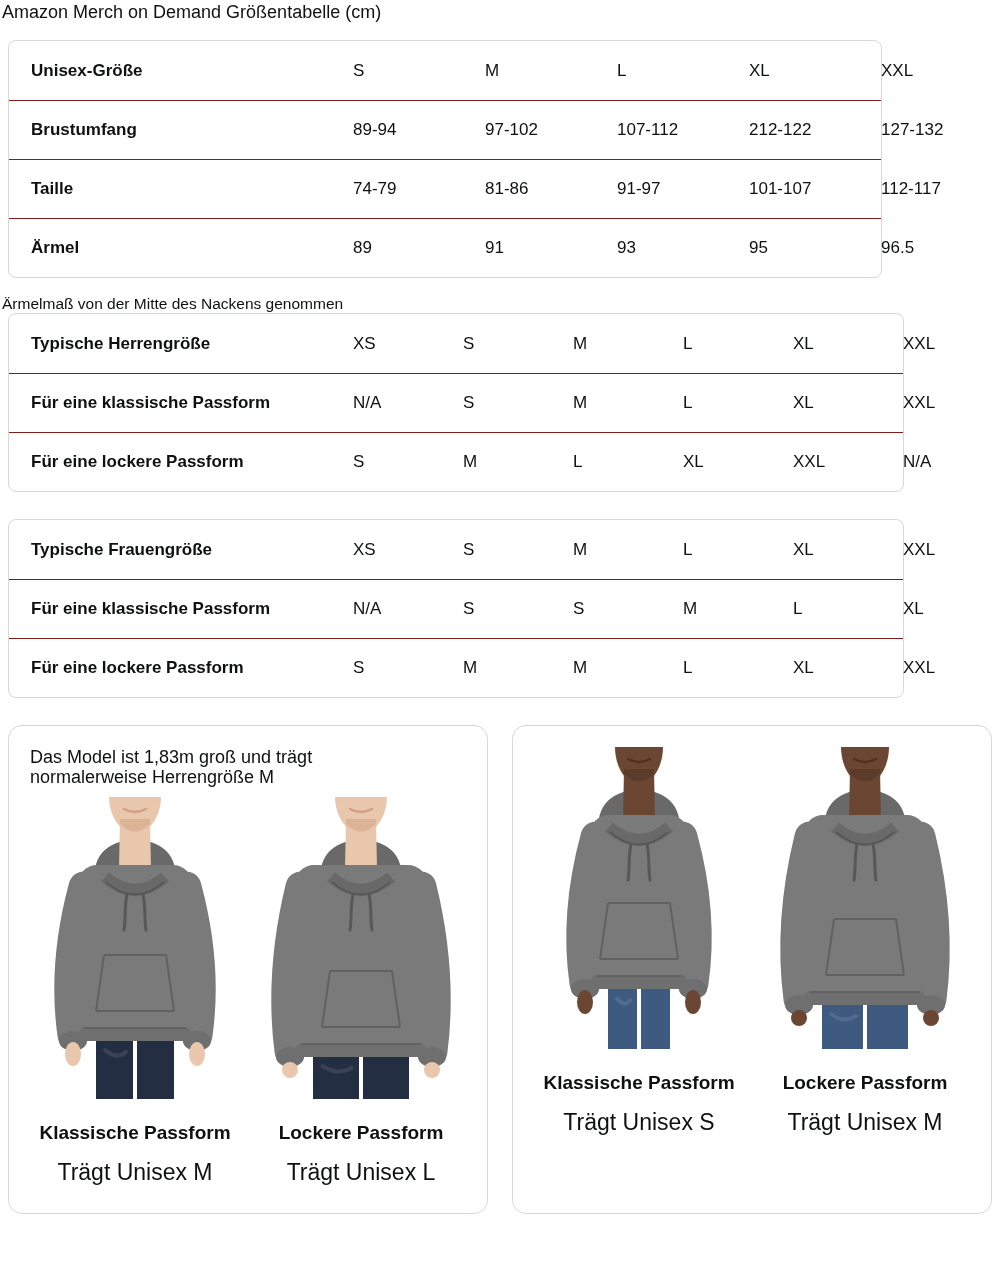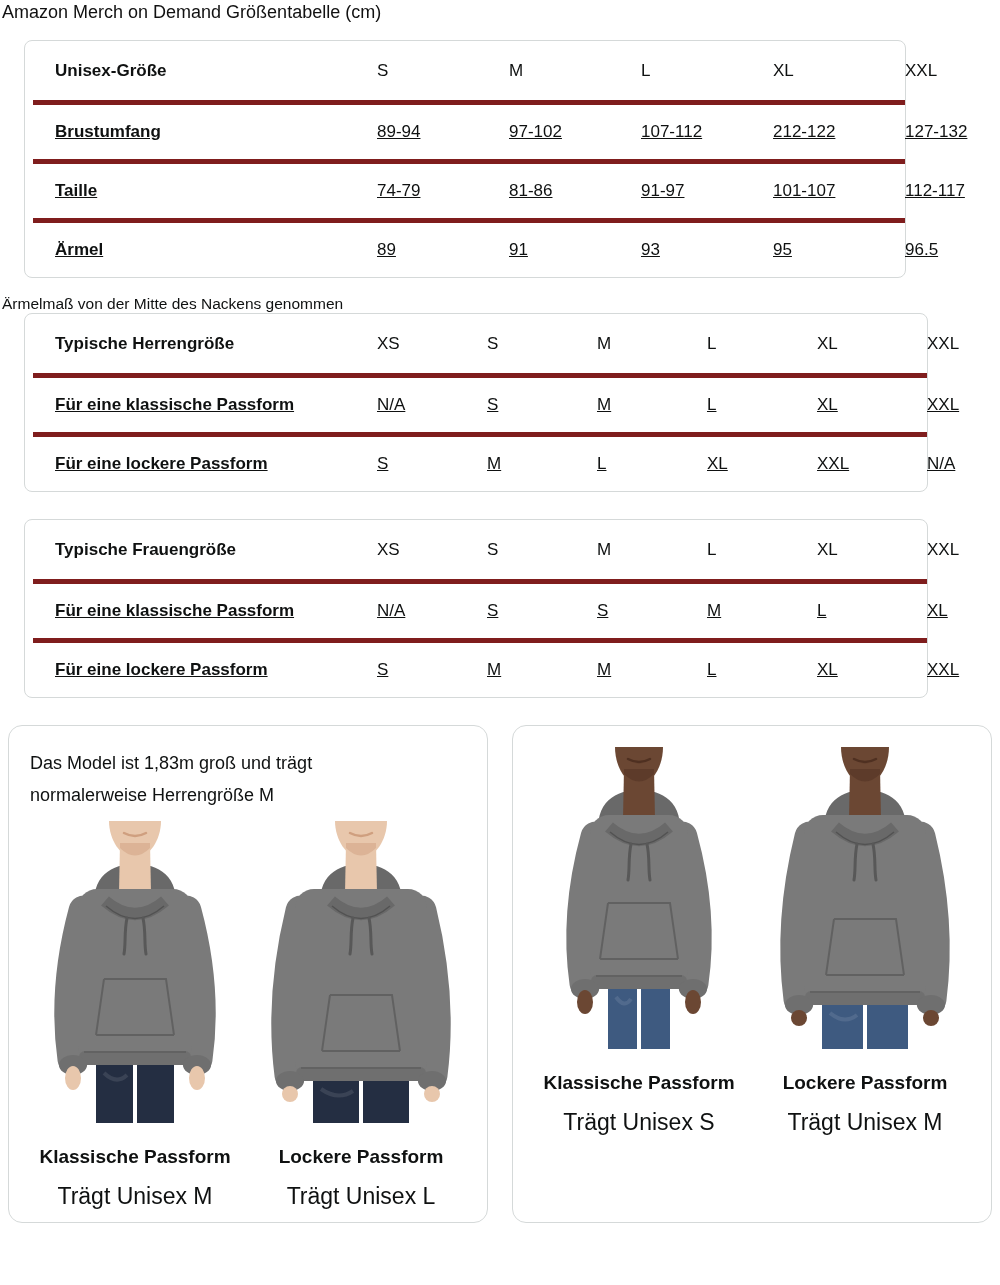--- a/index.html
+++ b/index.html
@@ -16,37 +16,36 @@
 
   .page-title {
     font-size: 18px;
     font-weight: 400;
     margin: 0 0 17px 2px;
     color: #111111;
   }
 
   table.tbl {
     width: 821px;
-    margin-left: 24px;
+    margin-left: 8px;
     border: 1px solid #d5d9d9;
     border-radius: 8px;
     border-collapse: separate;
     border-spacing: 0;
     table-layout: fixed;
-    padding-left: 8px;
   }
   table.tbl th, table.tbl td {
     height: 59px;
     padding: 0;
     font-size: 17px;
     text-align: left;
     vertical-align: middle;
     white-space: nowrap;
   }
-  table.tbl tr + tr th, table.tbl tr + tr td { border-top: 5px solid #7f1d1d; text-decoration: underline; }
+  table.tbl tr + tr th, table.tbl tr + tr td { border-top: 1px solid #7f1d1d; }
   table.tbl th { font-weight: 700; padding-left: 22px; }
   col.c-label { width: 344px; }
   table.size-tbl col.c-val { width: 132px; }
   table.fit-tbl col.c-val { width: 110px; }
 
   .sleeve-note {
     font-size: 15.5px;
     margin: 17px 0 0 2px;
   }
   .fit-heading {
@@ -63,21 +62,21 @@
   }
   .card {
     flex: 1 1 0;
     border: 1px solid #d5d9d9;
     border-radius: 14px;
     padding: 21px 13px 12px 13px;
     min-height: 489px;
   }
   .card-desc {
     font-size: 18px;
-    line-height: 32px;
+    line-height: 20px;
     margin: 0 0 10px 8px;
     max-width: 395px;
   }
   .figs { display: flex; justify-content: flex-end; }
   .figs figure { margin: 0; width: 50%; text-align: center; }
   .photo { width: 225px; height: 310px; margin: 0 auto; }
   .fit-label { font-size: 19px; font-weight: 700; margin-top: 15px; }
   .wears-label { font-size: 23px; margin-top: 15px; }
 </style>
 </head>

